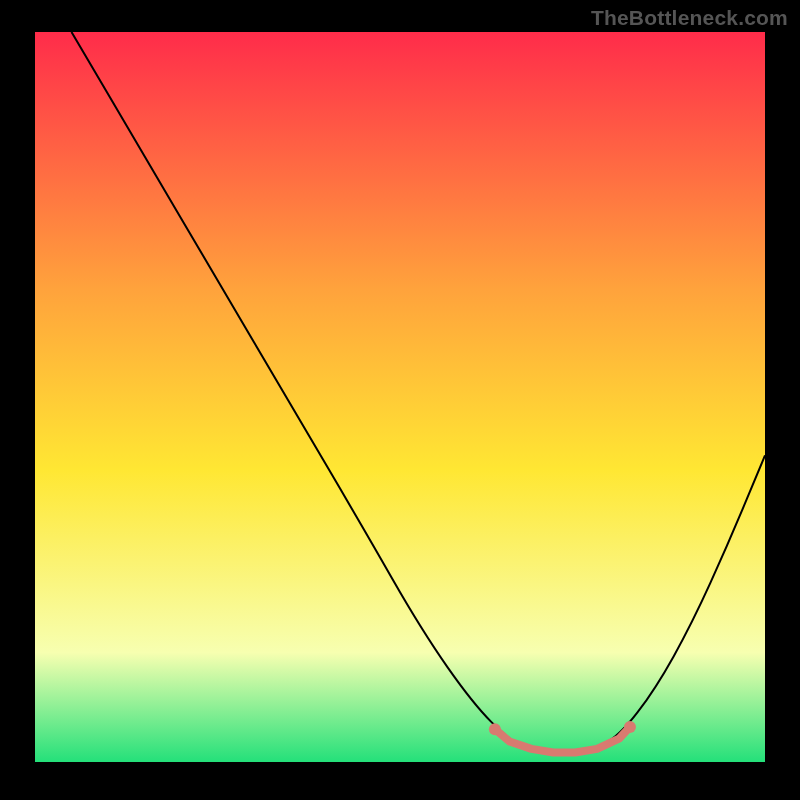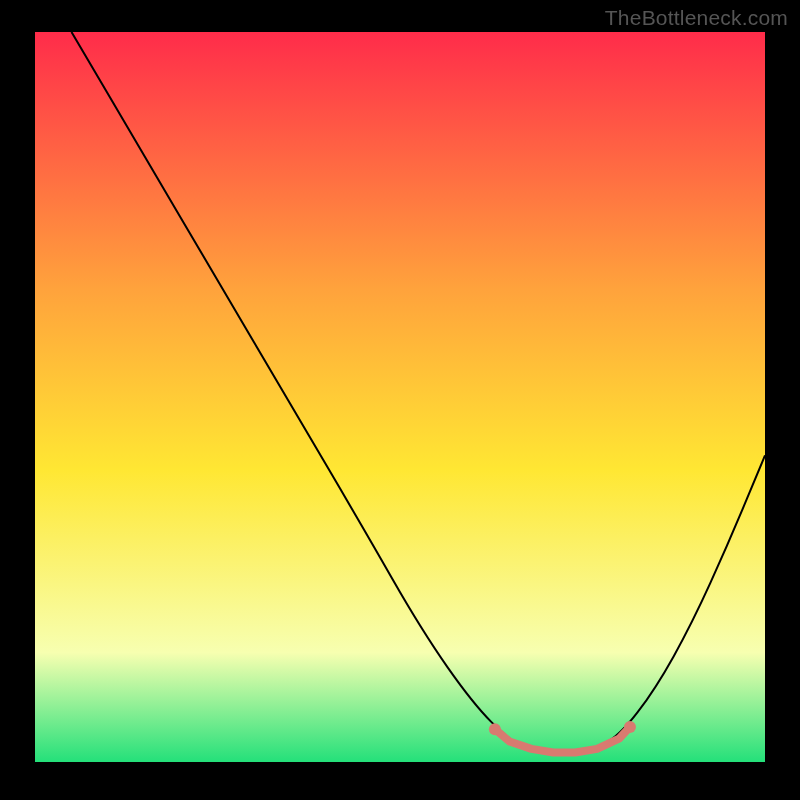--- a/index.html
+++ b/index.html
@@ -16,21 +16,21 @@
     width: 800px;
     height: 800px;
     background: #000;
   }
   .watermark {
     position: absolute;
     top: 6px;
     right: 12px;
     color: #555;
     font-size: 21px;
-    font-weight: 400;
+    font-weight: 700;
     letter-spacing: 0.2px;
     z-index: 10;
   }
   svg {
     display: block;
   }
 </style>
 </head>
 <body>
 

